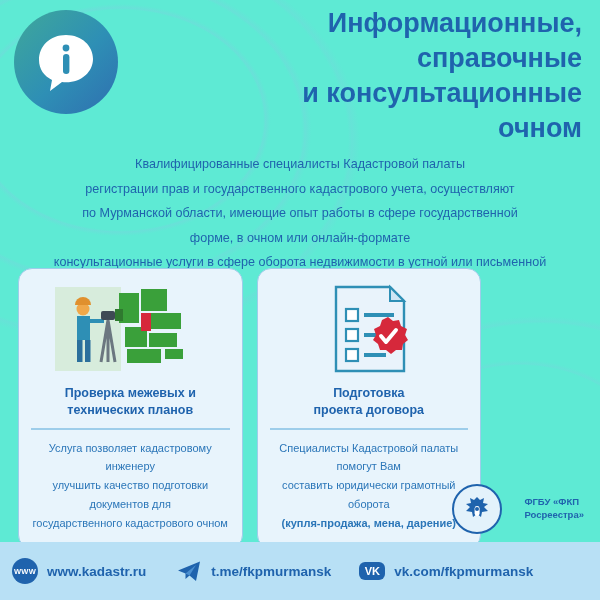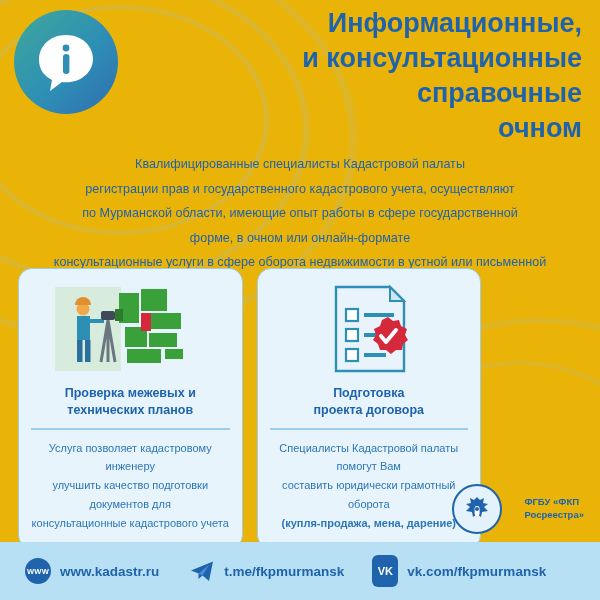--- a/index.html
+++ b/index.html
@@ -10,21 +10,21 @@
     width: 600px;
     height: 600px;
     font-family: "Liberation Sans", sans-serif;
     background: #dff0fa;
     overflow: hidden;
   }
   .poster {
     position: relative;
     width: 600px;
     height: 600px;
-    background: #eab308;
+    background: #5eead4;
     overflow: hidden;
   }
   
   .topo {
     position: absolute;
     inset: 0;
     background:
       radial-gradient(ellipse 260px 200px at 120px 120px, transparent 55%, rgba(140,195,230,0.25) 56%, transparent 58%),
       radial-gradient(ellipse 320px 250px at 110px 130px, transparent 60%, rgba(140,195,230,0.22) 61%, transparent 63%),
       radial-gradient(ellipse 400px 310px at 100px 140px, transparent 62%, rgba(140,195,230,0.18) 63%, transparent 65%),
@@ -164,40 +164,40 @@
     align-items: center;
   }
   .foot-item {
     display: flex;
     align-items: center;
     gap: 9px;
     color: #1f63ad;
     font-weight: bold;
     font-size: 13.5px;
   }
-  .f1 { margin-left: 25px; align-items: center; }
+  .f1 { margin-left: 12px; align-items: center; }
   .f2 { margin-left: 30px; }
   .f3 { margin-left: 28px; }
   .ficon {
     width: 26px;
     height: 26px;
     flex: 0 0 26px;
     display: flex;
     align-items: center;
     justify-content: center;
   }
   .globe {
     width: 26px; height: 26px; border-radius: 50%;
     background: #1f63ad; color: #ffffff;
     font-size: 7.5px; font-weight: bold;
     display: flex; align-items: center; justify-content: center;
     letter-spacing: 0.3px;
   }
   .vk {
-    width: 28px; height: 32px; border-radius: 6px;
+    width: 28px; height: 18px; border-radius: 6px;
     background: #1f63ad; color: #ffffff;
     font-size: 11px; font-weight: bold;
     display: flex; align-items: center; justify-content: center;
   }
 </style>
 </head>
 <body>
 
 <div class="poster">
   <div class="topo"></div>
@@ -205,22 +205,22 @@
   <div class="header">
     <div class="logo-circle">
       <svg width="66" height="66" viewBox="0 0 66 66" aria-hidden="true">
         <path d="M33 6 C17 6 6 17 6 31 C6 40 11 47 19 51 L17 62 L29 53 C30.3 53.2 31.6 53.3 33 53.3 C49 53.3 60 42.5 60 30 C60 17 49 6 33 6 Z" fill="#ffffff"></path>
         <circle cx="33" cy="19" r="3.4" fill="#2e8fb5"></circle>
         <rect x="30" y="25" width="6.4" height="20" rx="3.2" fill="#2e8fb5"></rect>
       </svg>
     </div>
     <div class="title-block">
       <span class="line">Информационные,</span>
+      <span class="line">справочные</span>
       <span class="line">и консультационные</span>
-      <span class="line">справочные</span>
       <span class="line">очном</span>
     </div>
   </div>
 
   <div class="intro">
     <span class="l">Квалифицированные специалисты Кадастровой палаты</span>
     <span class="l">регистрации прав и государственного кадастрового учета, осуществляют</span>
     <span class="l">по Мурманской области, имеющие опыт работы в сфере государственной</span>
     <span class="l">форме, в очном или онлайн-формате</span>
     <span class="l">консультационные услуги в сфере оборота недвижимости в устной или письменной</span>
@@ -255,21 +255,21 @@
           <rect x="60" y="26" width="8" height="12" fill="#2f7a2f"></rect>
         </svg>
       </div>
       <div class="card-title">
         <span>Проверка межевых и</span>
         <span>технических планов</span>
       </div>
       <div class="card-text">
         <span>Услуга позволяет кадастровому инженеру</span>
         <span>улучшить качество подготовки документов для</span>
-        <span>консультационные кадастрового учета</span>
+        <span>государственного кадастрового очном</span>
       </div>
     </div>
 
     <div class="card">
       <div class="card-art">
         <svg width="110" height="92" viewBox="0 0 110 92" aria-hidden="true">
           <path d="M22 4 H76 L90 18 V88 H22 Z" fill="#e9f3fb" stroke="#2e8fb5" stroke-width="2.4"></path>
           <path d="M76 4 V18 H90 Z" fill="#cfe6f5" stroke="#2e8fb5" stroke-width="2"></path>
           <rect x="32" y="26" width="12" height="12" fill="#ffffff" stroke="#2e8fb5" stroke-width="2.2"></rect>
           <rect x="32" y="46" width="12" height="12" fill="#ffffff" stroke="#2e8fb5" stroke-width="2.2"></rect>

